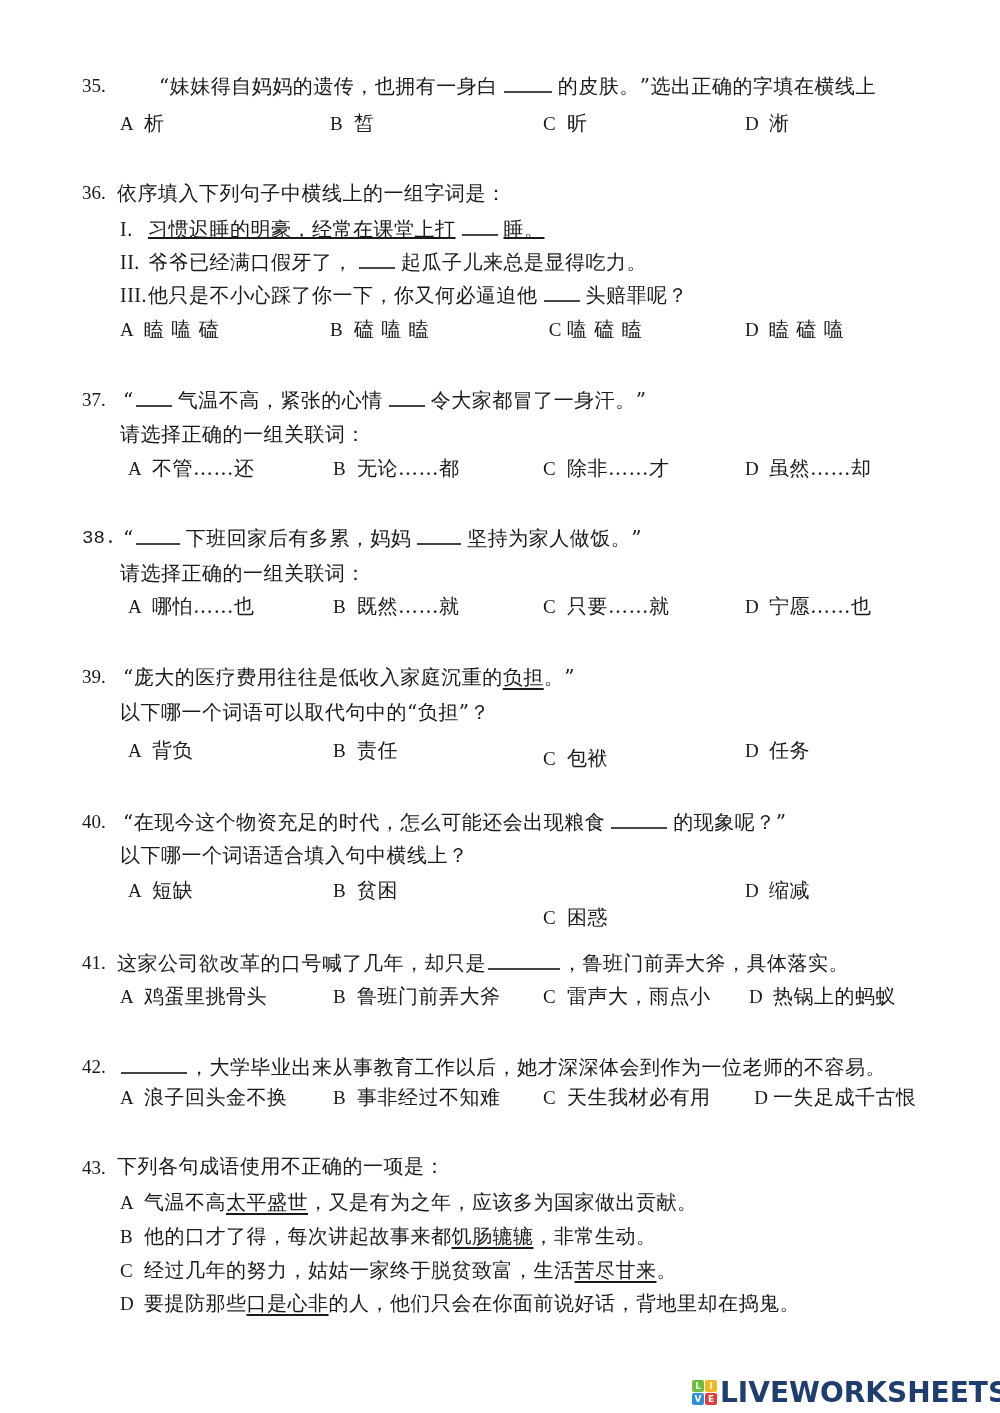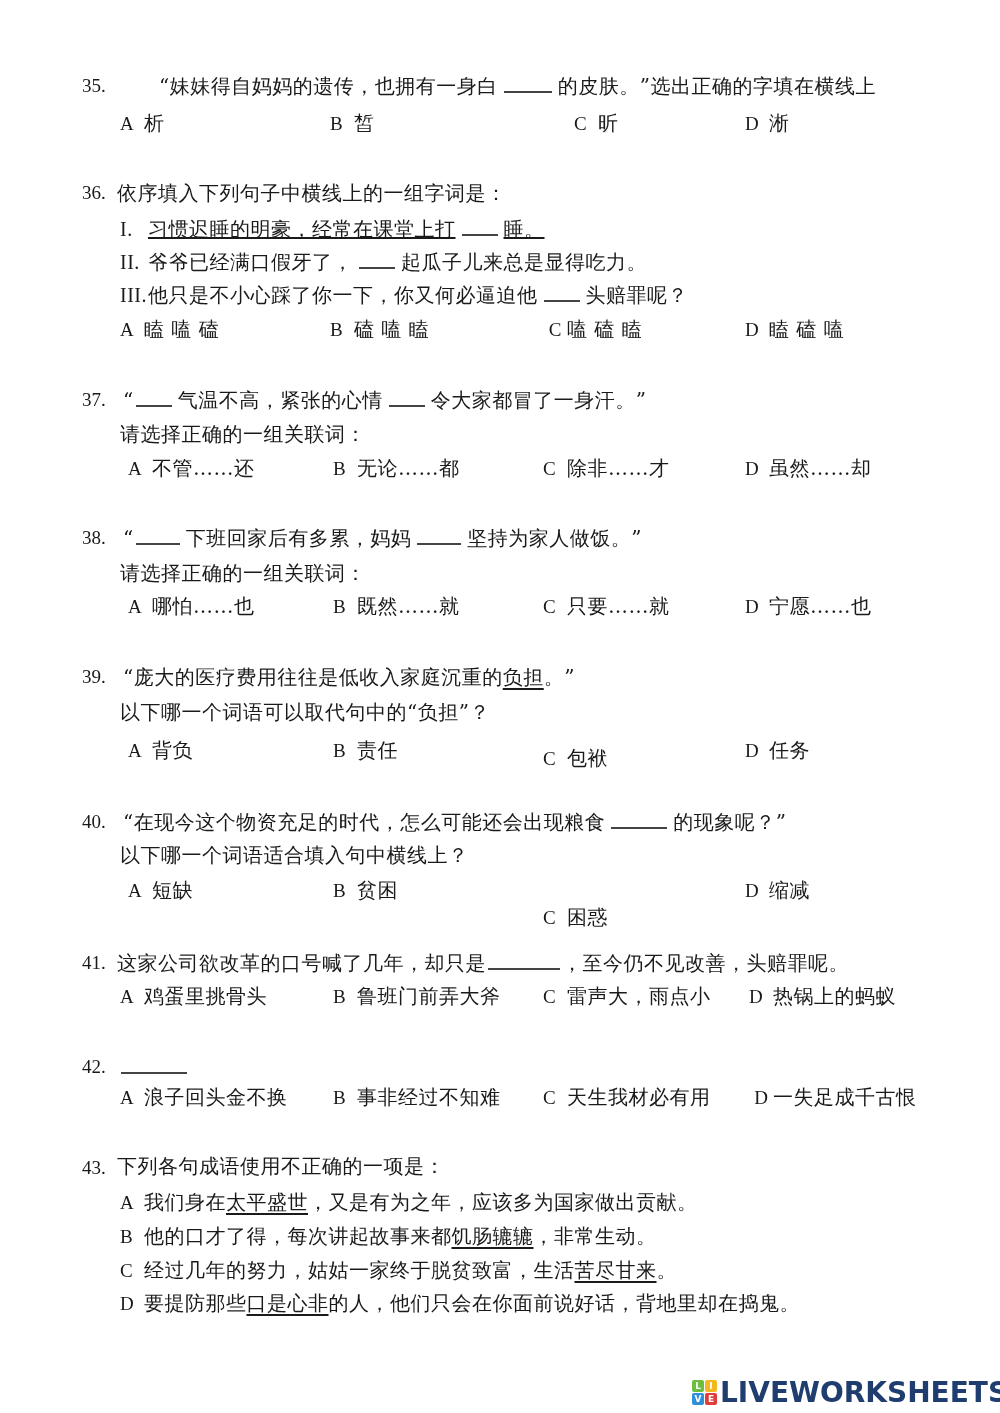--- a/index.html
+++ b/index.html
@@ -21,21 +21,21 @@
 </head>
 <body>
 
 <div>
   <span class="qnum" style="left:82px; top:73px;">35.</span>
   <div class="line" style="left:123px; top:73px;margin-left:36px;">
     <span>“妹妹得自妈妈的遗传，也拥有一身白</span><span class="blank" style="width:48px"></span><span>的皮肤。”选出正确的字填在横线上</span>
   </div>
   <div class="opt" style="left:120px; top:110px;"><span class="lbl">A</span><span class="txt">析</span></div>
   <div class="opt" style="left:330px; top:110px;"><span class="lbl">B</span><span class="txt">皙</span></div>
-  <div class="opt" style="left:543px; top:110px;margin-left:31px;"><span class="lbl">C</span><span class="txt">昕</span></div>
+  <div class="opt" style="left:543px; top:110px;"><span class="lbl">C</span><span class="txt">昕</span></div>
   <div class="opt" style="left:745px; top:110px;"><span class="lbl">D</span><span class="txt">淅</span></div>
 </div>
 
 <div>
   <span class="qnum" style="left:82px; top:180px;">36.</span>
   <div class="line" style="left:117px; top:180px;">依序填入下列句子中横线上的一组字词是：</div>
   <div class="line" style="left:120px; top:216px;text-decoration:underline;">
     <span class="roman">I.</span><span>习惯迟睡的明豪，经常在课堂上打</span><span class="blank" style="width:36px"></span><span>睡。</span>
   </div>
   <div class="line" style="left:120px; top:249px;">
@@ -56,21 +56,21 @@
     <span>“</span><span class="blank" style="width:36px; margin-left:2px"></span><span>气温不高，紧张的心情</span><span class="blank" style="width:36px"></span><span>令大家都冒了一身汗。”</span>
   </div>
   <div class="line" style="left:120px; top:421px;">请选择正确的一组关联词：</div>
   <div class="opt" style="left:128px; top:455px;"><span class="lbl">A</span><span class="txt">不管……还</span></div>
   <div class="opt" style="left:333px; top:455px;"><span class="lbl">B</span><span class="txt">无论……都</span></div>
   <div class="opt" style="left:543px; top:455px;"><span class="lbl">C</span><span class="txt">除非……才</span></div>
   <div class="opt" style="left:745px; top:455px;"><span class="lbl">D</span><span class="txt">虽然……却</span></div>
 </div>
 
 <div>
-  <span class="qnum" style="left:82px; top:525px;">38.</span>
+  <span class="qnum" style="left:82px; top:525px;font-family:Liberation Mono, monospace;">38.</span>
   <div class="line" style="left:123px; top:525px;">
     <span>“</span><span class="blank" style="width:44px; margin-left:2px"></span><span>下班回家后有多累，妈妈</span><span class="blank" style="width:44px"></span><span>坚持为家人做饭。”</span>
   </div>
   <div class="line" style="left:120px; top:560px;">请选择正确的一组关联词：</div>
   <div class="opt" style="left:128px; top:593px;"><span class="lbl">A</span><span class="txt">哪怕……也</span></div>
   <div class="opt" style="left:333px; top:593px;"><span class="lbl">B</span><span class="txt">既然……就</span></div>
   <div class="opt" style="left:543px; top:593px;"><span class="lbl">C</span><span class="txt">只要……就</span></div>
   <div class="opt" style="left:745px; top:593px;"><span class="lbl">D</span><span class="txt">宁愿……也</span></div>
 </div>
 
@@ -94,43 +94,43 @@
   <div class="line" style="left:120px; top:842px;">以下哪一个词语适合填入句中横线上？</div>
   <div class="opt" style="left:128px; top:877px;"><span class="lbl">A</span><span class="txt">短缺</span></div>
   <div class="opt" style="left:333px; top:877px;"><span class="lbl">B</span><span class="txt">贫困</span></div>
   <div class="opt" style="left:543px; top:904px;"><span class="lbl">C</span><span class="txt">困惑</span></div>
   <div class="opt" style="left:745px; top:877px;"><span class="lbl">D</span><span class="txt">缩减</span></div>
 </div>
 
 <div>
   <span class="qnum" style="left:82px; top:950px;">41.</span>
   <div class="line" style="left:117px; top:950px;">
-    <span>这家公司欲改革的口号喊了几年，却只是</span><span class="blank" style="width:72px; margin:0 2px"></span><span>，至今仍不见改善，头赔罪呢。</span>
+    <span>这家公司欲改革的口号喊了几年，却只是</span><span class="blank" style="width:72px; margin:0 2px"></span><span>，鲁班门前弄大斧，具体落实。</span>
   </div>
   <div class="opt" style="left:120px; top:983px;"><span class="lbl">A</span><span class="txt">鸡蛋里挑骨头</span></div>
   <div class="opt" style="left:333px; top:983px;"><span class="lbl">B</span><span class="txt">鲁班门前弄大斧</span></div>
   <div class="opt" style="left:543px; top:983px;"><span class="lbl">C</span><span class="txt">雷声大，雨点小</span></div>
   <div class="opt" style="left:749px; top:983px;"><span class="lbl">D</span><span class="txt">热锅上的蚂蚁</span></div>
 </div>
 
 <div>
   <span class="qnum" style="left:82px; top:1054px;">42.</span>
   <div class="line" style="left:117px; top:1054px;">
-    <span class="blank" style="width:66px; margin:0 2px 0 4px"></span>
+    <span class="blank" style="width:66px; margin:0 2px 0 4px"></span><span>，大学毕业出来从事教育工作以后，她才深深体会到作为一位老师的不容易。</span>
   </div>
   <div class="opt" style="left:120px; top:1084px;"><span class="lbl">A</span><span class="txt">浪子回头金不换</span></div>
   <div class="opt" style="left:333px; top:1084px;"><span class="lbl">B</span><span class="txt">事非经过不知难</span></div>
   <div class="opt" style="left:543px; top:1084px;"><span class="lbl">C</span><span class="txt">天生我材必有用</span></div>
   <div class="opt" style="left:749px; top:1084px;text-align:center;"><span class="lbl">D</span><span class="txt">一失足成千古恨</span></div>
 </div>
 
 <div>
   <span class="qnum" style="left:82px; top:1155px;">43.</span>
   <div class="line" style="left:117px; top:1155px;font-family:Liberation Mono, monospace;">下列各句成语使用不正确的一项是：</div>
-  <div class="opt" style="left:120px; top:1189px;"><span class="lbl">A</span><span class="txt"><span>我们身在</span><span class="u">太平盛世</span><span>，又是有为之年，应该多为国家做出贡献。</span></span></div>
+  <div class="opt" style="left:120px; top:1189px;"><span class="lbl">A</span><span class="txt"><span>气温不高</span><span class="u">太平盛世</span><span>，又是有为之年，应该多为国家做出贡献。</span></span></div>
   <div class="opt" style="left:120px; top:1223px;"><span class="lbl">B</span><span class="txt"><span>他的口才了得，每次讲起故事来都</span><span class="u">饥肠辘辘</span><span>，非常生动。</span></span></div>
   <div class="opt" style="left:120px; top:1257px;"><span class="lbl">C</span><span class="txt"><span>经过几年的努力，姑姑一家终于脱贫致富，生活</span><span class="u">苦尽甘来</span><span>。</span></span></div>
   <div class="opt" style="left:120px; top:1290px;"><span class="lbl">D</span><span class="txt"><span>要提防那些</span><span class="u">口是心非</span><span>的人，他们只会在你面前说好话，背地里却在捣鬼。</span></span></div>
 </div>
 
 <div class="footer-logo">
   <div class="blocks">
     <span class="blk" style="background:#6cbf3c">L</span>
     <span class="blk" style="background:#f2b81d">I</span>
     <span class="blk" style="background:#2f8fd8">V</span>

